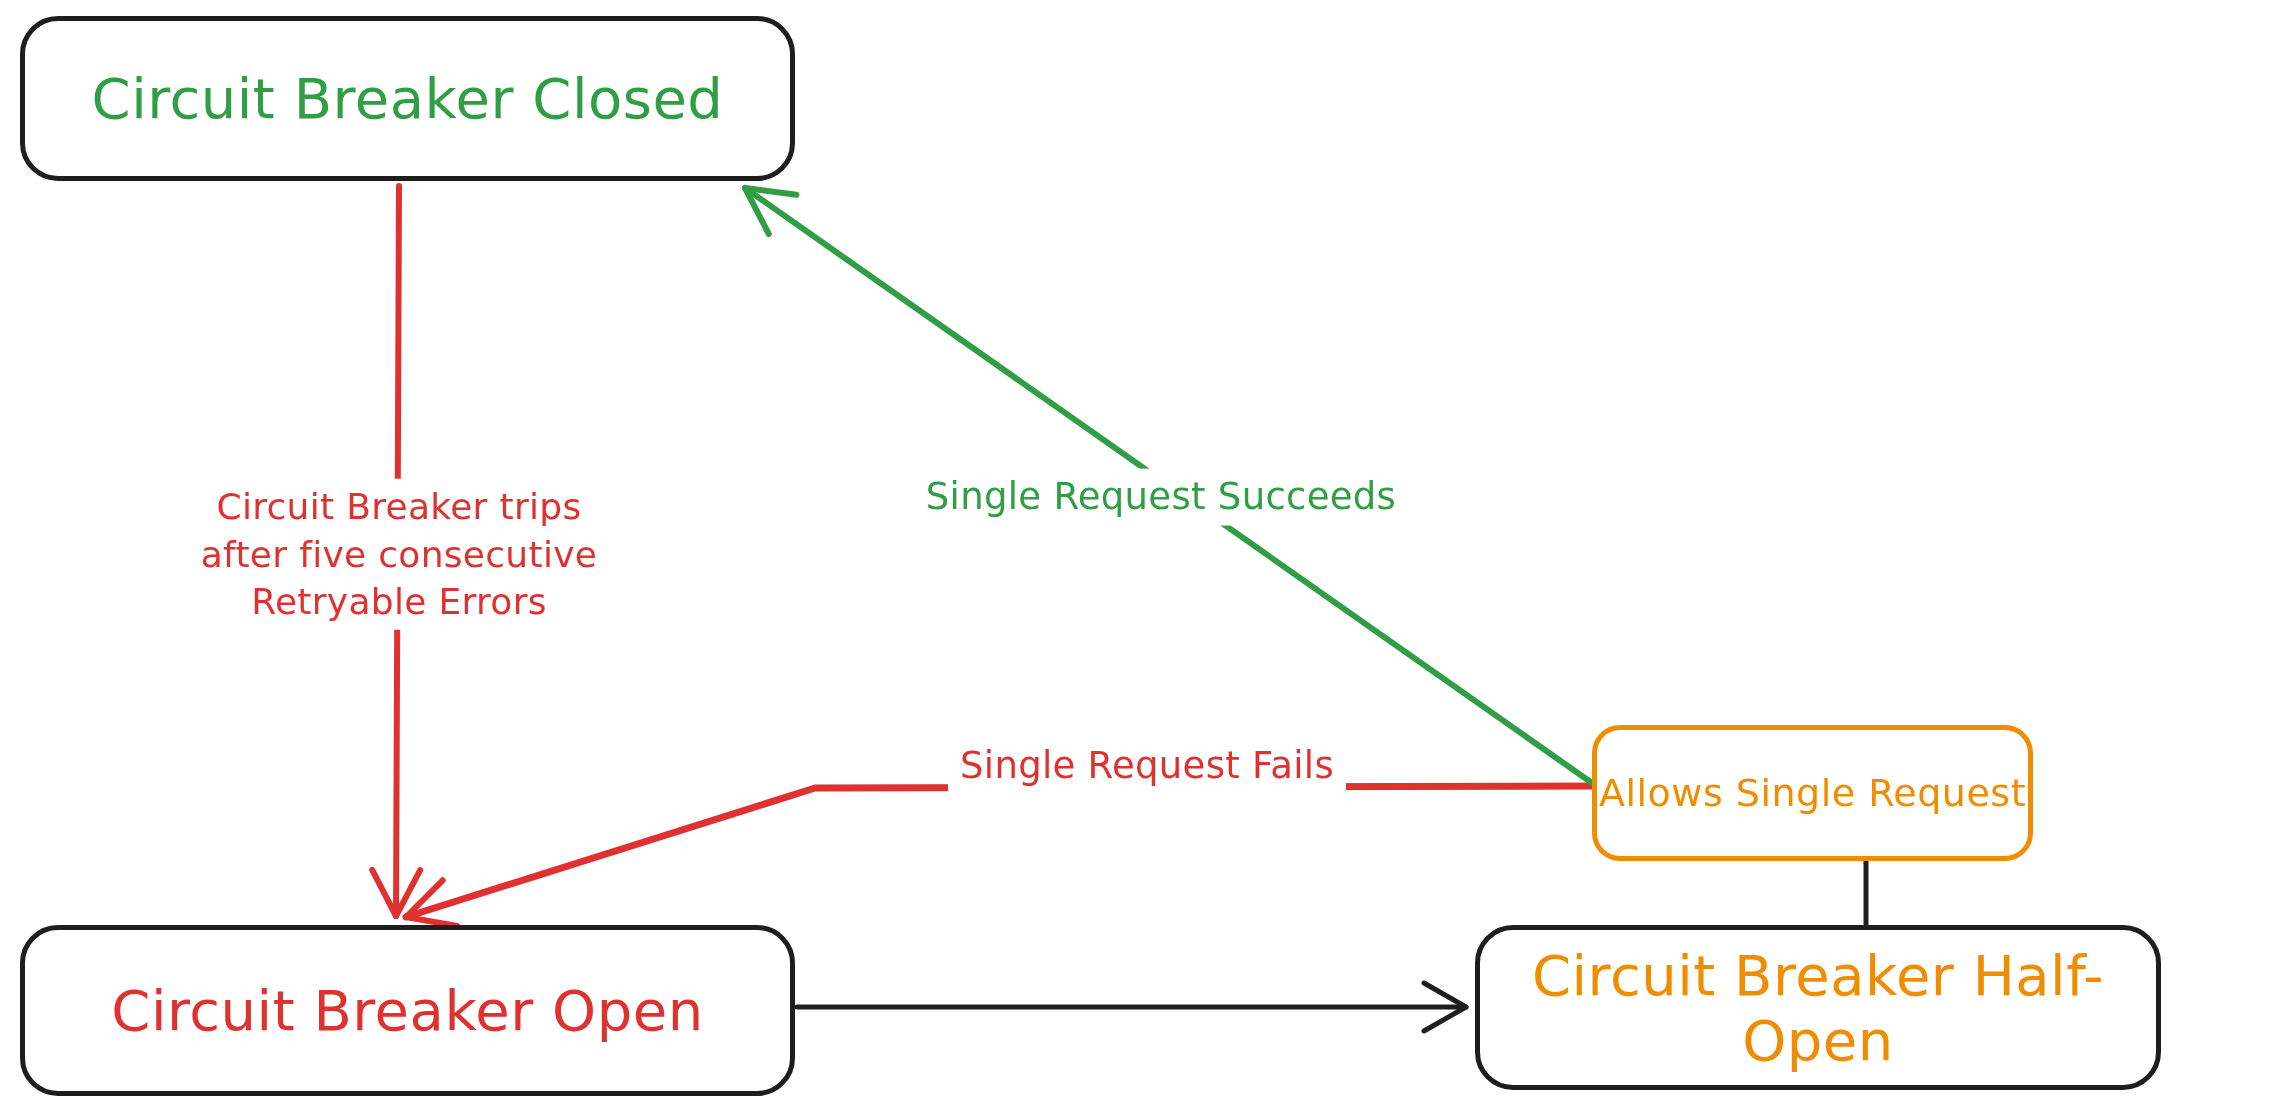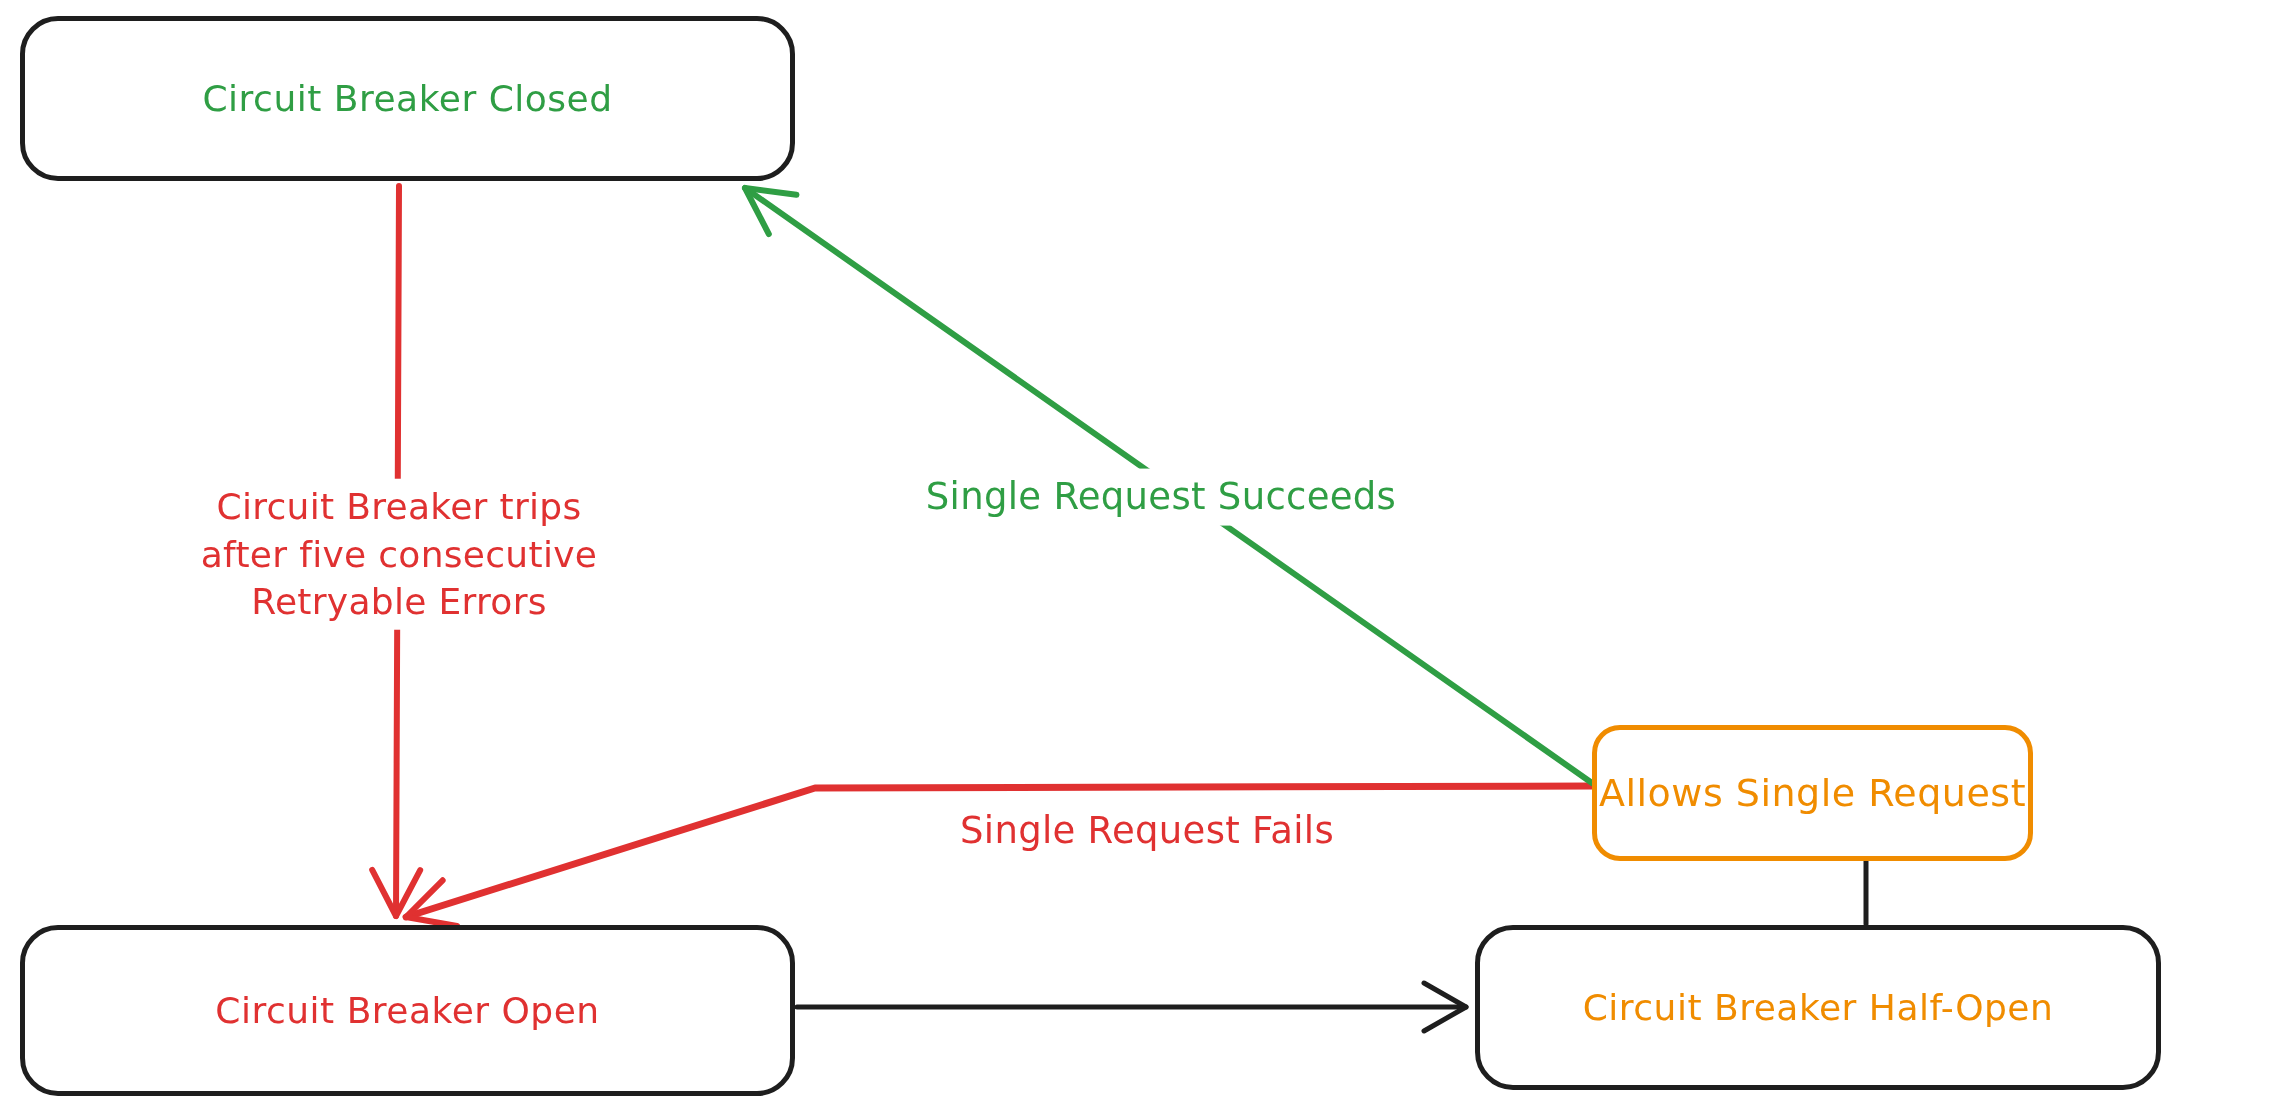--- a/index.html
+++ b/index.html
@@ -31,21 +31,21 @@
   .node {
     position: absolute;
     display: flex;
     align-items: center;
     justify-content: center;
     background: var(--bg);
     border: 5px solid var(--ink);
     border-radius: 38px;
     z-index: 2;
     text-align: center;
-    font-size: 36px;
+    font-size: 56px;
     letter-spacing: 0.5px;
   }
   .node-closed    { left: 20px;   top: 16px;  width: 775px; height: 165px; color: var(--green); }
   .node-open      { left: 20px;   top: 925px; width: 775px; height: 171px; color: var(--red); }
   .node-half-open { left: 1475px; top: 925px; width: 686px; height: 165px; color: var(--orange); }
   .node-allows {
     left: 1592px; top: 725px; width: 441px; height: 136px;
     color: var(--orange);
     border: 5px solid var(--orange);
     border-radius: 28px;
@@ -59,21 +59,21 @@
     padding: 4px 12px;
     text-align: center;
     white-space: pre-line;
     line-height: 1.32;
     z-index: 3;
     font-size: 37px;
     letter-spacing: 0.3px;
   }
   .label-trips    { left: 399px;  top: 554px;  color: var(--red); font-size: 36px; }
   .label-succeeds { left: 1161px; top: 487px;  color: var(--green); margin-top: 10px; }
-  .label-fails    { left: 1147px; top: 831px;  color: var(--red); }
+  .label-fails    { left: 1147px; top: 766px;  color: var(--red); }
   .label-delay    { left: 1170px; top: 1001px; color: var(--ink); }
 </style>
 </head>
 <body>
 
 <div class="canvas">
 
   <svg class="edges" width="2272" height="1107" viewBox="0 0 2272 1107">
     <defs>
       <marker id="arrow-red" markerUnits="userSpaceOnUse" markerWidth="120" markerHeight="120" viewBox="-80 -60 120 120" refX="0" refY="0" orient="auto">

